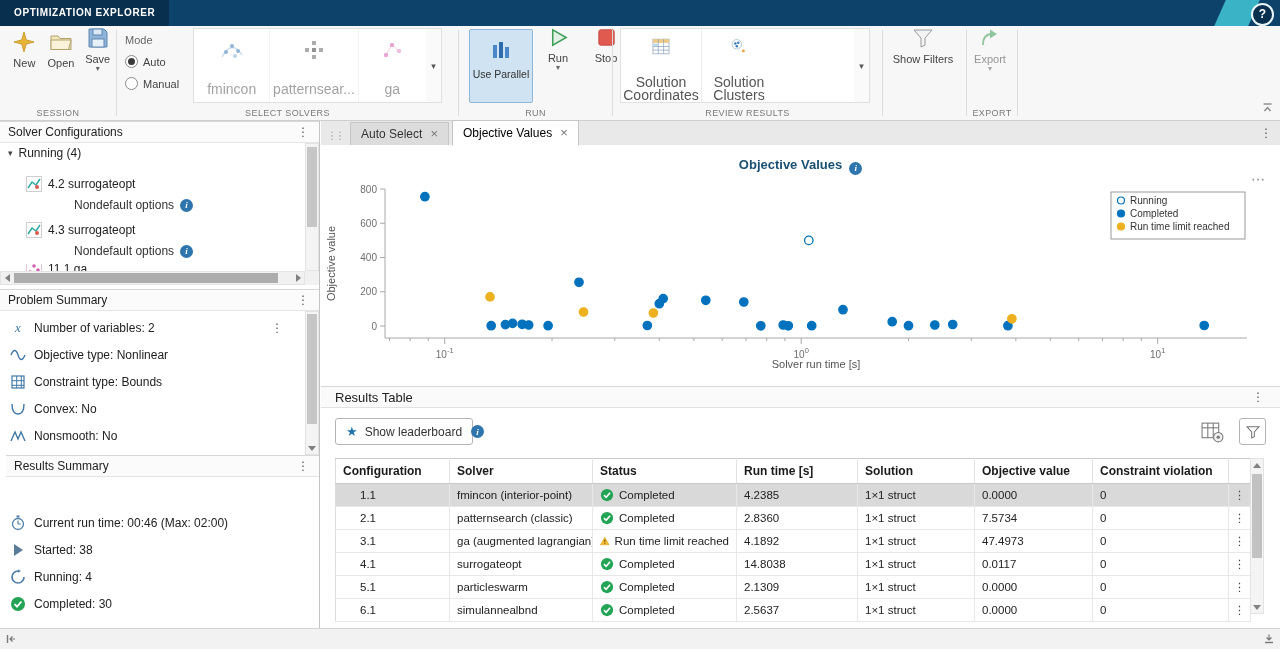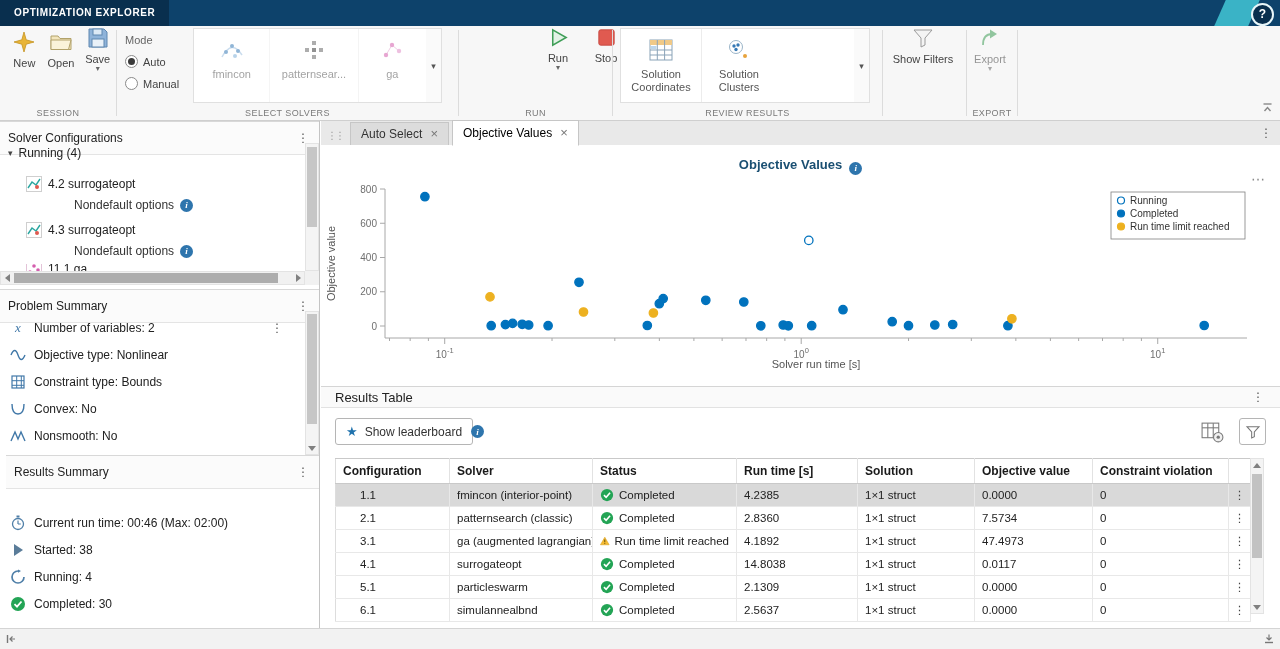--- a/index.html
+++ b/index.html
@@ -26,39 +26,39 @@
   .bigbtn{display:inline-flex;flex-direction:column;align-items:center;width:38px;cursor:pointer;justify-content:center;}
   .bigbtn .lbl{font-size:11px;color:#444;margin-top:3px;white-space:nowrap;}
   .caret{font-size:8px;color:#666;line-height:7px;}
   .mode-title{color:#666;font-size:11px;}
   .radio-row{display:flex;align-items:center;gap:5px;margin-top:9px;cursor:pointer;}
   .radio{width:11px;height:11px;border:1px solid #8a8a8a;border-radius:50%;background:#fff;position:relative;}
   .radio.sel::after{content:"";position:absolute;inset:2px;background:#3a3a3a;border-radius:50%;}
   .radio-lbl{font-size:11px;color:#444;}
   .gallery{position:absolute;top:2px;bottom:17px;background:#fff;border:1px solid #e0e0e0;display:flex;}
   .gal-item{display:flex;flex-direction:column;align-items:center;padding-top:8px;border-right:1px solid #ececec;cursor:pointer;}
-  .gal-item .lbl{font-size:11px;color:#555;margin-top:5px;line-height:13px;text-align:center;white-space:nowrap;}
+  .gal-item .lbl{font-size:14px;color:#555;margin-top:20px;line-height:13px;text-align:center;white-space:nowrap;}
   .gal-item.disabled{opacity:.55;}
   .gal-dd{position:absolute;top:2px;bottom:17px;width:15px;border:1px solid #e0e0e0;border-left:none;
           background:#fafafa;display:flex;align-items:center;justify-content:center;color:#555;font-size:9px;cursor:pointer;}
   .use-parallel{position:absolute;left:10px;top:3px;width:64px;height:74px;background:#cfe3f2;
                 border:1px solid #8fb6d6;border-radius:2px;display:flex;flex-direction:column;
                 align-items:center;padding-top:8px;box-sizing:border-box;cursor:pointer;}
   .use-parallel .lbl{font-size:10.5px;color:#333;margin-top:6px;}
   .ts-collapse{position:absolute;right:6px;bottom:3px;cursor:pointer;}
 
   
   .sidebar{position:absolute;top:121px;left:0;width:319px;height:508px;background:#fff;
            border-right:1px solid #c4c4c4;}
   .main{position:absolute;top:121px;left:321px;width:959px;height:508px;background:#fff;}
   .statusbar{position:absolute;left:0;right:0;bottom:0;height:20px;background:#f2f2f2;
              border-top:1px solid #d4d4d4;}
 
   
-  .p-head{position:absolute;left:0;right:0;height:34px;background:#fbfbfb;border-top:1px solid #d8d8d8;
+  .p-head{position:absolute;left:0;right:0;height:22px;background:#fbfbfb;border-top:1px solid #d8d8d8;
           border-bottom:1px solid #e4e4e4;display:flex;align-items:center;padding:0 8px;box-sizing:border-box;}
   .p-title{flex:1;font-size:12px;color:#222;}
   .kebab{color:#555;font-size:12px;cursor:pointer;padding:0 2px;}
   .p-body{position:absolute;left:0;right:0;overflow:hidden;}
   .group-row{position:absolute;display:flex;align-items:center;gap:6px;color:#222;cursor:pointer;}
   .group-caret{font-size:9px;color:#444;}
   .t-row{position:absolute;display:flex;align-items:center;gap:6px;cursor:pointer;white-space:nowrap;}
   .t-name{color:#222;}
   .t-detail{color:#333;}
   .info{display:inline-flex;align-items:center;justify-content:center;width:13px;height:13px;border-radius:50%;
@@ -220,20 +220,28 @@
         </div>
       </div>
       <div class="gal-dd" style="right:16px;">
         <span>▾</span>
       </div>
       <div class="ts-label">SELECT SOLVERS</div>
     </div>
     <div class="ts-sep" style="left:458px;"></div>
 
     <div class="ts-sec" style="left:459px;width:153px;">
+      <div class="use-parallel">
+        <svg width="24" height="24" viewBox="0 0 24 24">
+          <rect x="4" y="7" width="4" height="13" fill="#4a86c8"></rect>
+            <rect x="10" y="4" width="4" height="16" fill="#2e6cab"></rect>
+          <rect x="16" y="9" width="4" height="11" fill="#4a86c8"></rect>
+          </svg>
+        <span class="lbl">Use Parallel</span>
+      </div>
       <div class="bigbtn" style="position:absolute;left:80px;top:0;">
         <svg width="23" height="23" viewBox="0 0 24 24">
           <path d="M6 4 L20 12 L6 20 Z" fill="#e2f2e6" stroke="#3f9e57" stroke-width="1.6"></path>
           </svg>
         <span class="lbl">Run</span>
         <span class="caret">▾</span>
       </div>
       <div class="bigbtn" style="position:absolute;left:116px;top:0;margin-left:12px;">
         <svg width="23" height="23" viewBox="0 0 24 24">
           <rect x="4" y="4" width="16" height="16" rx="2" fill="#e05a50" stroke="#c74a42"></rect>

